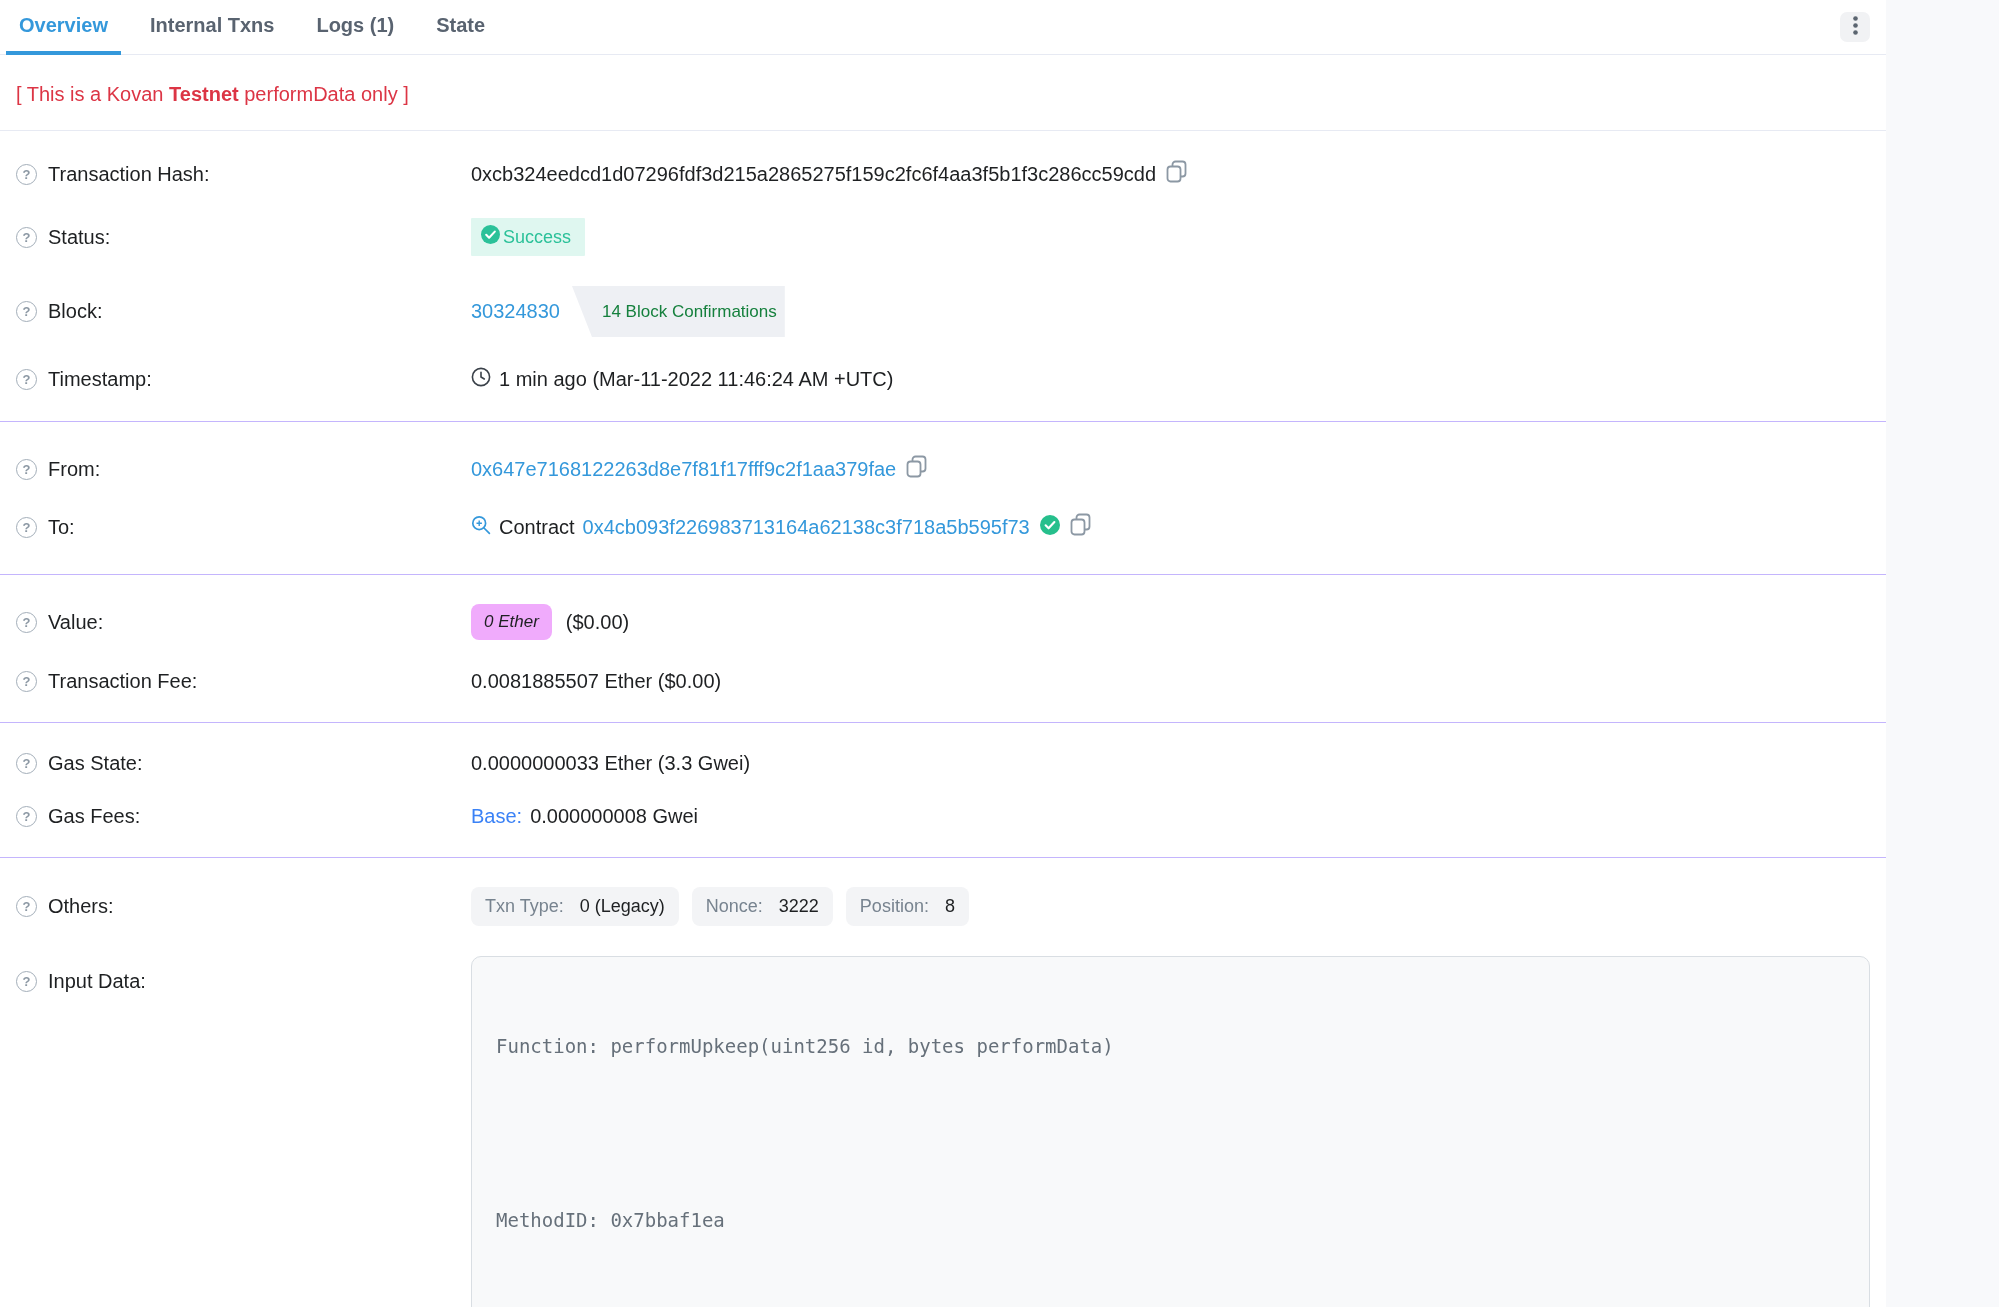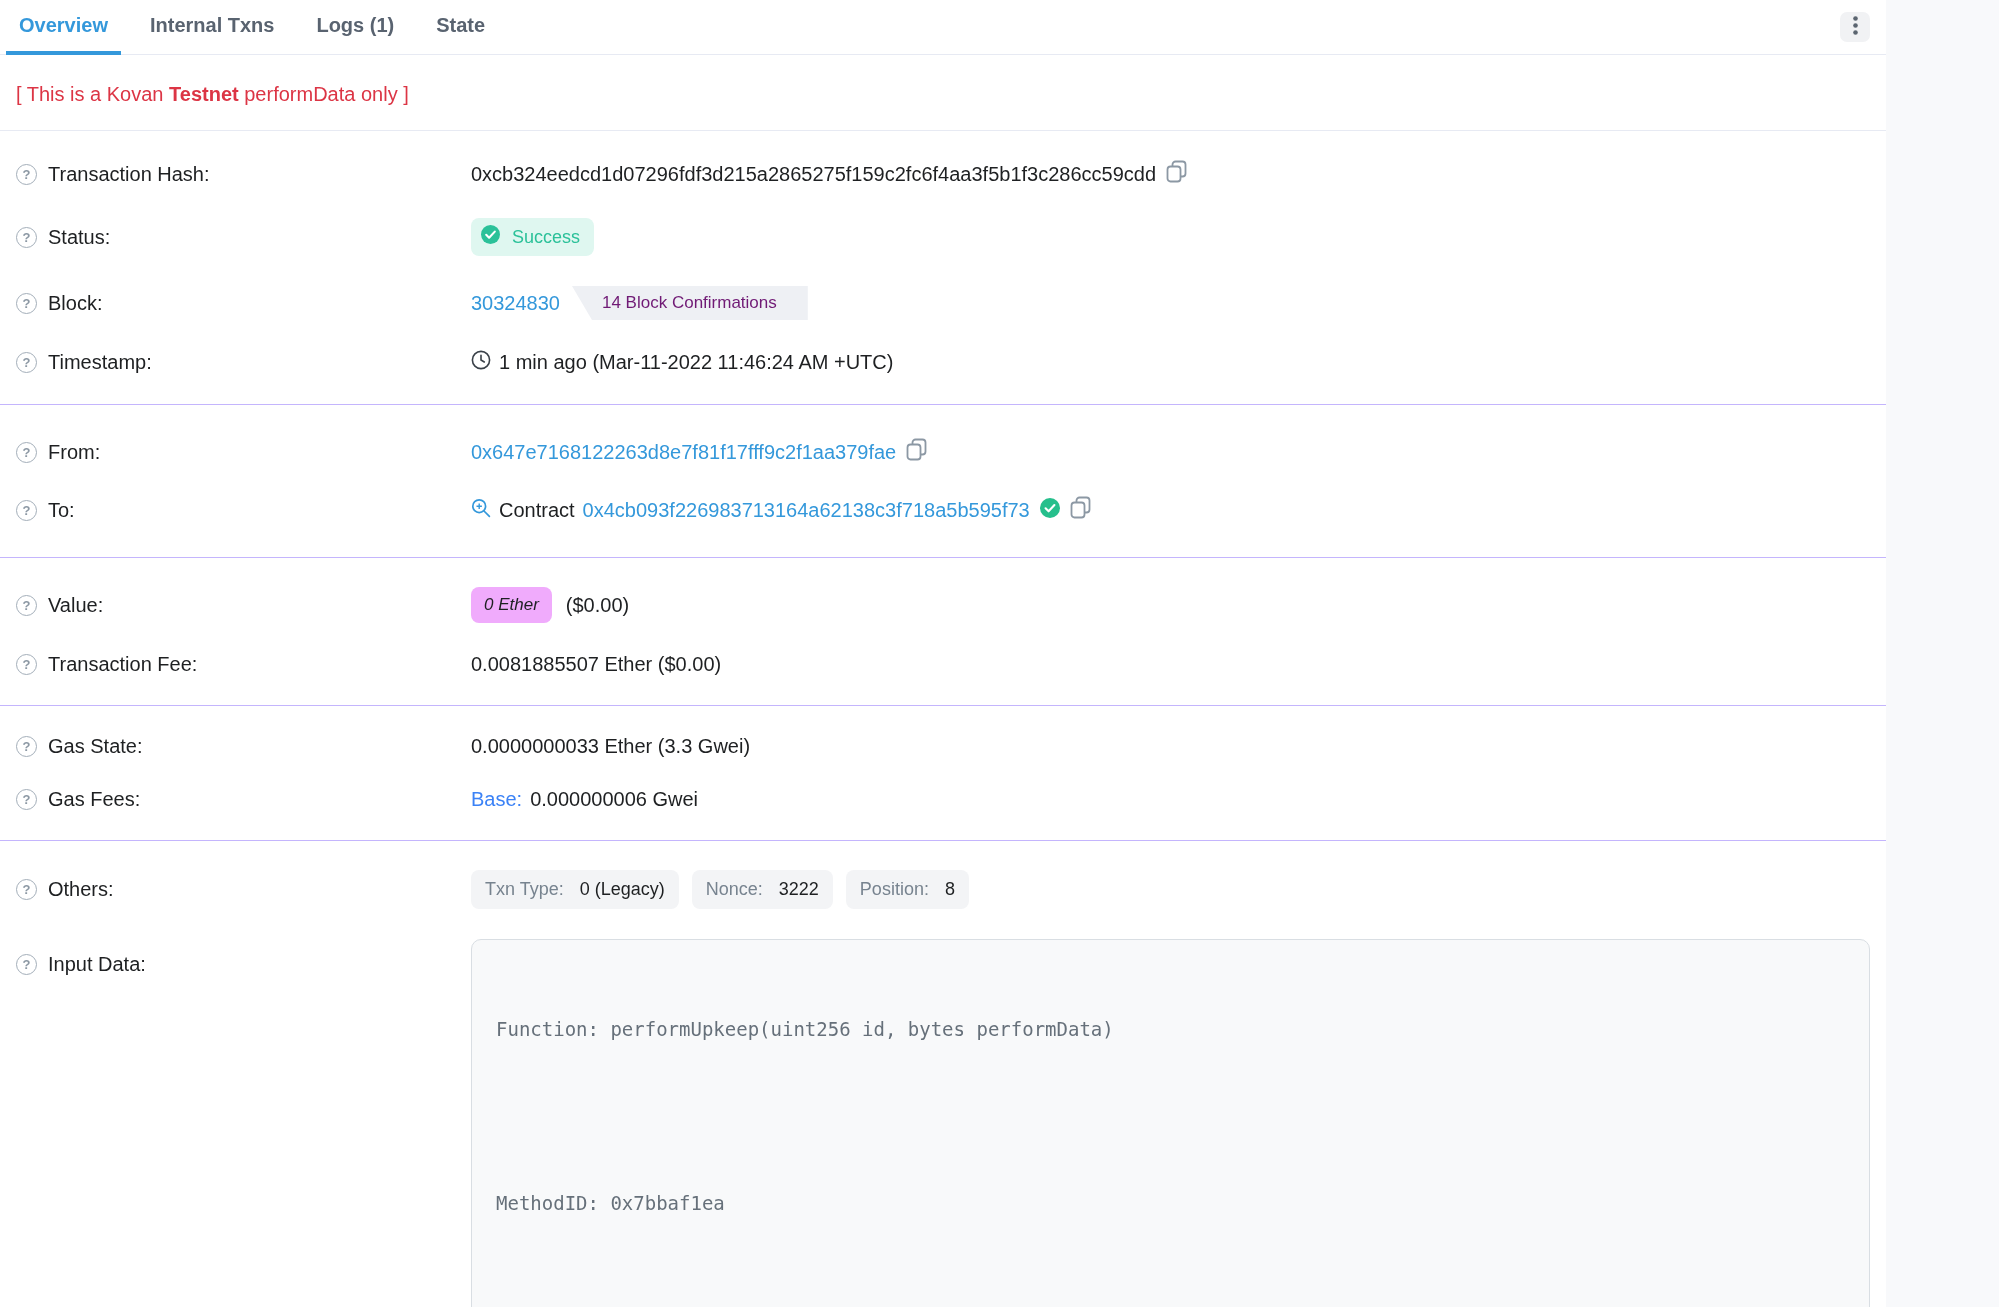--- a/index.html
+++ b/index.html
@@ -56,28 +56,28 @@
   }
   .q-icon::before { content:"?"; }
 
   a.link { color:#3498db; text-decoration:none; cursor:pointer; }
 
   .icon-btn { display:inline-flex; align-items:center; cursor:pointer; }
   .ml10 { margin-left:10px; } .ml8 { margin-left:8px; } .mr8 { margin-right:8px; }
 
   
   .badge-success {
-    display:inline-flex; align-items:center; gap:12px;
+    display:inline-flex; align-items:center; gap:3px;
     background:#dff7f0; color:#2bc199; font-size:18px;
-    padding:7px 14px 7px 10px; border-radius:8px;
+    padding:7px 14px 7px 10px; border-radius:1px;
   }
   .badge-confirm {
-    display:inline-flex; align-items:center; height:34px;
-    background:#eef0f4; color:#701a75; font-size:17px;
-    padding:0 31px 0 30px; margin-left:12px;
+    display:inline-flex; align-items:center; height:51px;
+    background:#eef0f4; color:#15803d; font-size:17px;
+    padding:0 8px 0 30px; margin-left:12px;
     clip-path:polygon(0 0, 100% 0, 100% 100%, 20px 100%, 0 0);
   }
   .badge-gray {
     display:inline-flex; align-items:center; background:#f0abfc;
     border-radius:8px; padding:8px 13px; font-size:17px; color:#1e2022;font-style:italic;
   }
   .badge-kv {
     display:inline-flex; align-items:center; gap:16px; background:#f3f4f6;
     border-radius:8px; padding:9px 14px; font-size:18px; margin-right:13px;
   }
@@ -282,21 +282,21 @@
     </div>
 
 
     <div class="row">
       <div class="row-label">
         <span class="q-icon"></span>
         <span>Gas Fees:</span>
       </div>
       <div class="row-value">
         <span class="muted">Base:</span>
-        <span class="ml8">0.000000006 Gwei</span>
+        <span class="ml8">0.000000008 Gwei</span>
       </div>
     </div>
   </div>
 
   <div class="section sec-last">
     <div class="row">
       <div class="row-label">
         <span class="q-icon"></span>
         <span>Others:</span>
       </div>

